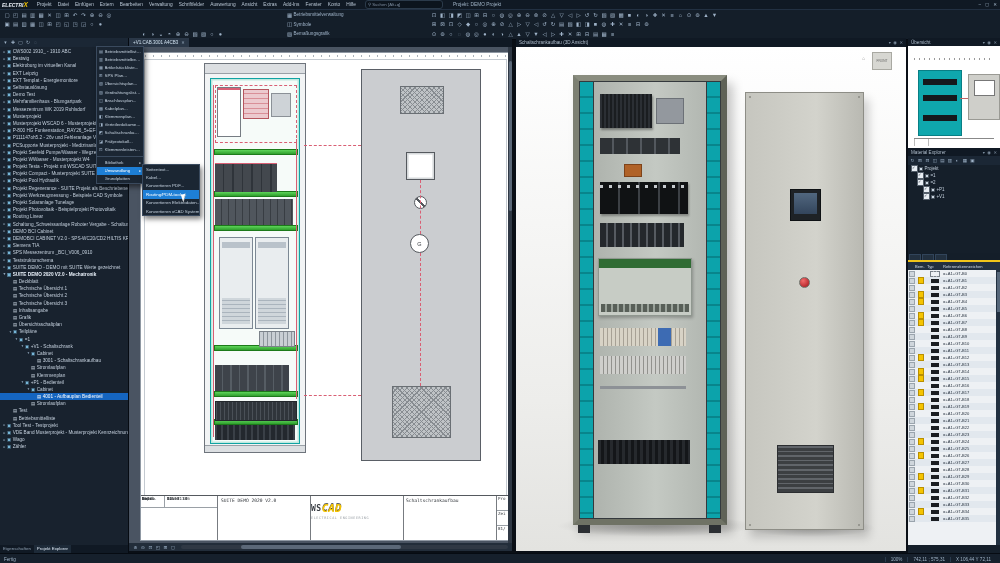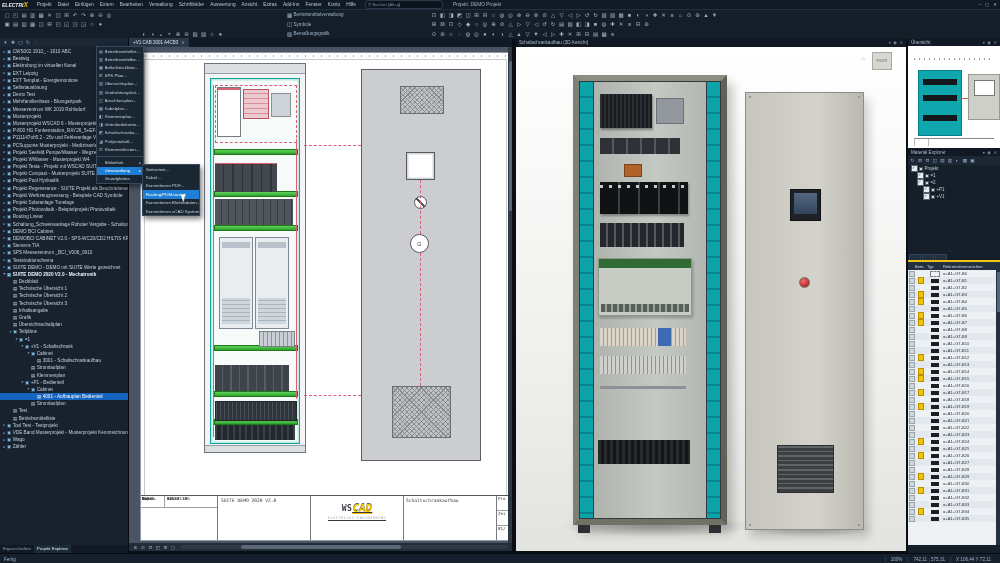--- a/index.html
+++ b/index.html
@@ -96,21 +96,21 @@
   .circ.gg{display:flex;align-items:center;justify-content:center;font-size:5.5px;color:#3d4146;}
   .dash{position:absolute;border-top:0.8px dashed #d95f74;}
   .dashv{position:absolute;border-left:0.8px dashed #d95f74;}
 
   
   .tb{position:absolute;left:0;bottom:0;width:100%;height:44px;border-top:0.8px solid #55595e;background:#fff;font-family:"DejaVu Sans Mono",monospace;color:#33373c;}
   .tbrow{position:absolute;left:0;width:76px;height:11px;border-bottom:0.5px solid #9aa0a6;display:flex;font-size:4.2px;}
   .tbrow .l{width:22px;border-right:0.5px solid #9aa0a6;padding-left:1px;}
   .tbrow .v{padding-left:2px;}
   .tbproj{position:absolute;left:76px;top:0;width:94px;height:100%;border-left:0.6px solid #777b80;border-right:0.6px solid #777b80;font-size:4.6px;padding:2px 0 0 3px;box-sizing:border-box;}
-  .tblogo{position:absolute;left:170px;top:0;width:92px;height:100%;border-right:0.6px solid #777b80;text-align:center;text-decoration:underline;}
+  .tblogo{position:absolute;left:170px;top:0;width:92px;height:100%;border-right:0.6px solid #777b80;}
   .wsword{font-size:8px;font-weight:bold;color:#3a3e44;letter-spacing:0.5px;margin-top:4px;display:inline-block;}
   .wscad{font-size:11px;font-weight:bold;font-style:italic;color:#4a4e54;background:linear-gradient(#6a6e74,#2e3238);-webkit-background-clip:text;background-clip:text;-webkit-text-fill-color:transparent;text-shadow:0 1px 0 #f5c400;}
   .wssub{display:block;font-size:3.4px;color:#9aa0a6;letter-spacing:0.6px;margin-top:1px;}
   .tbsec{position:absolute;left:262px;top:0;width:94px;height:100%;border-right:0.6px solid #777b80;font-size:4.6px;padding:2px 0 0 3px;box-sizing:border-box;}
   .tbr{position:absolute;left:356px;top:0;width:13px;height:100%;font-size:4.2px;}
   .tbr span{display:block;padding-left:1px;}
   .tbr .b1{border-bottom:0.5px solid #9aa0a6;height:14px;}
   .tbr .b2{border-bottom:0.5px solid #9aa0a6;height:14px;}
 
   

